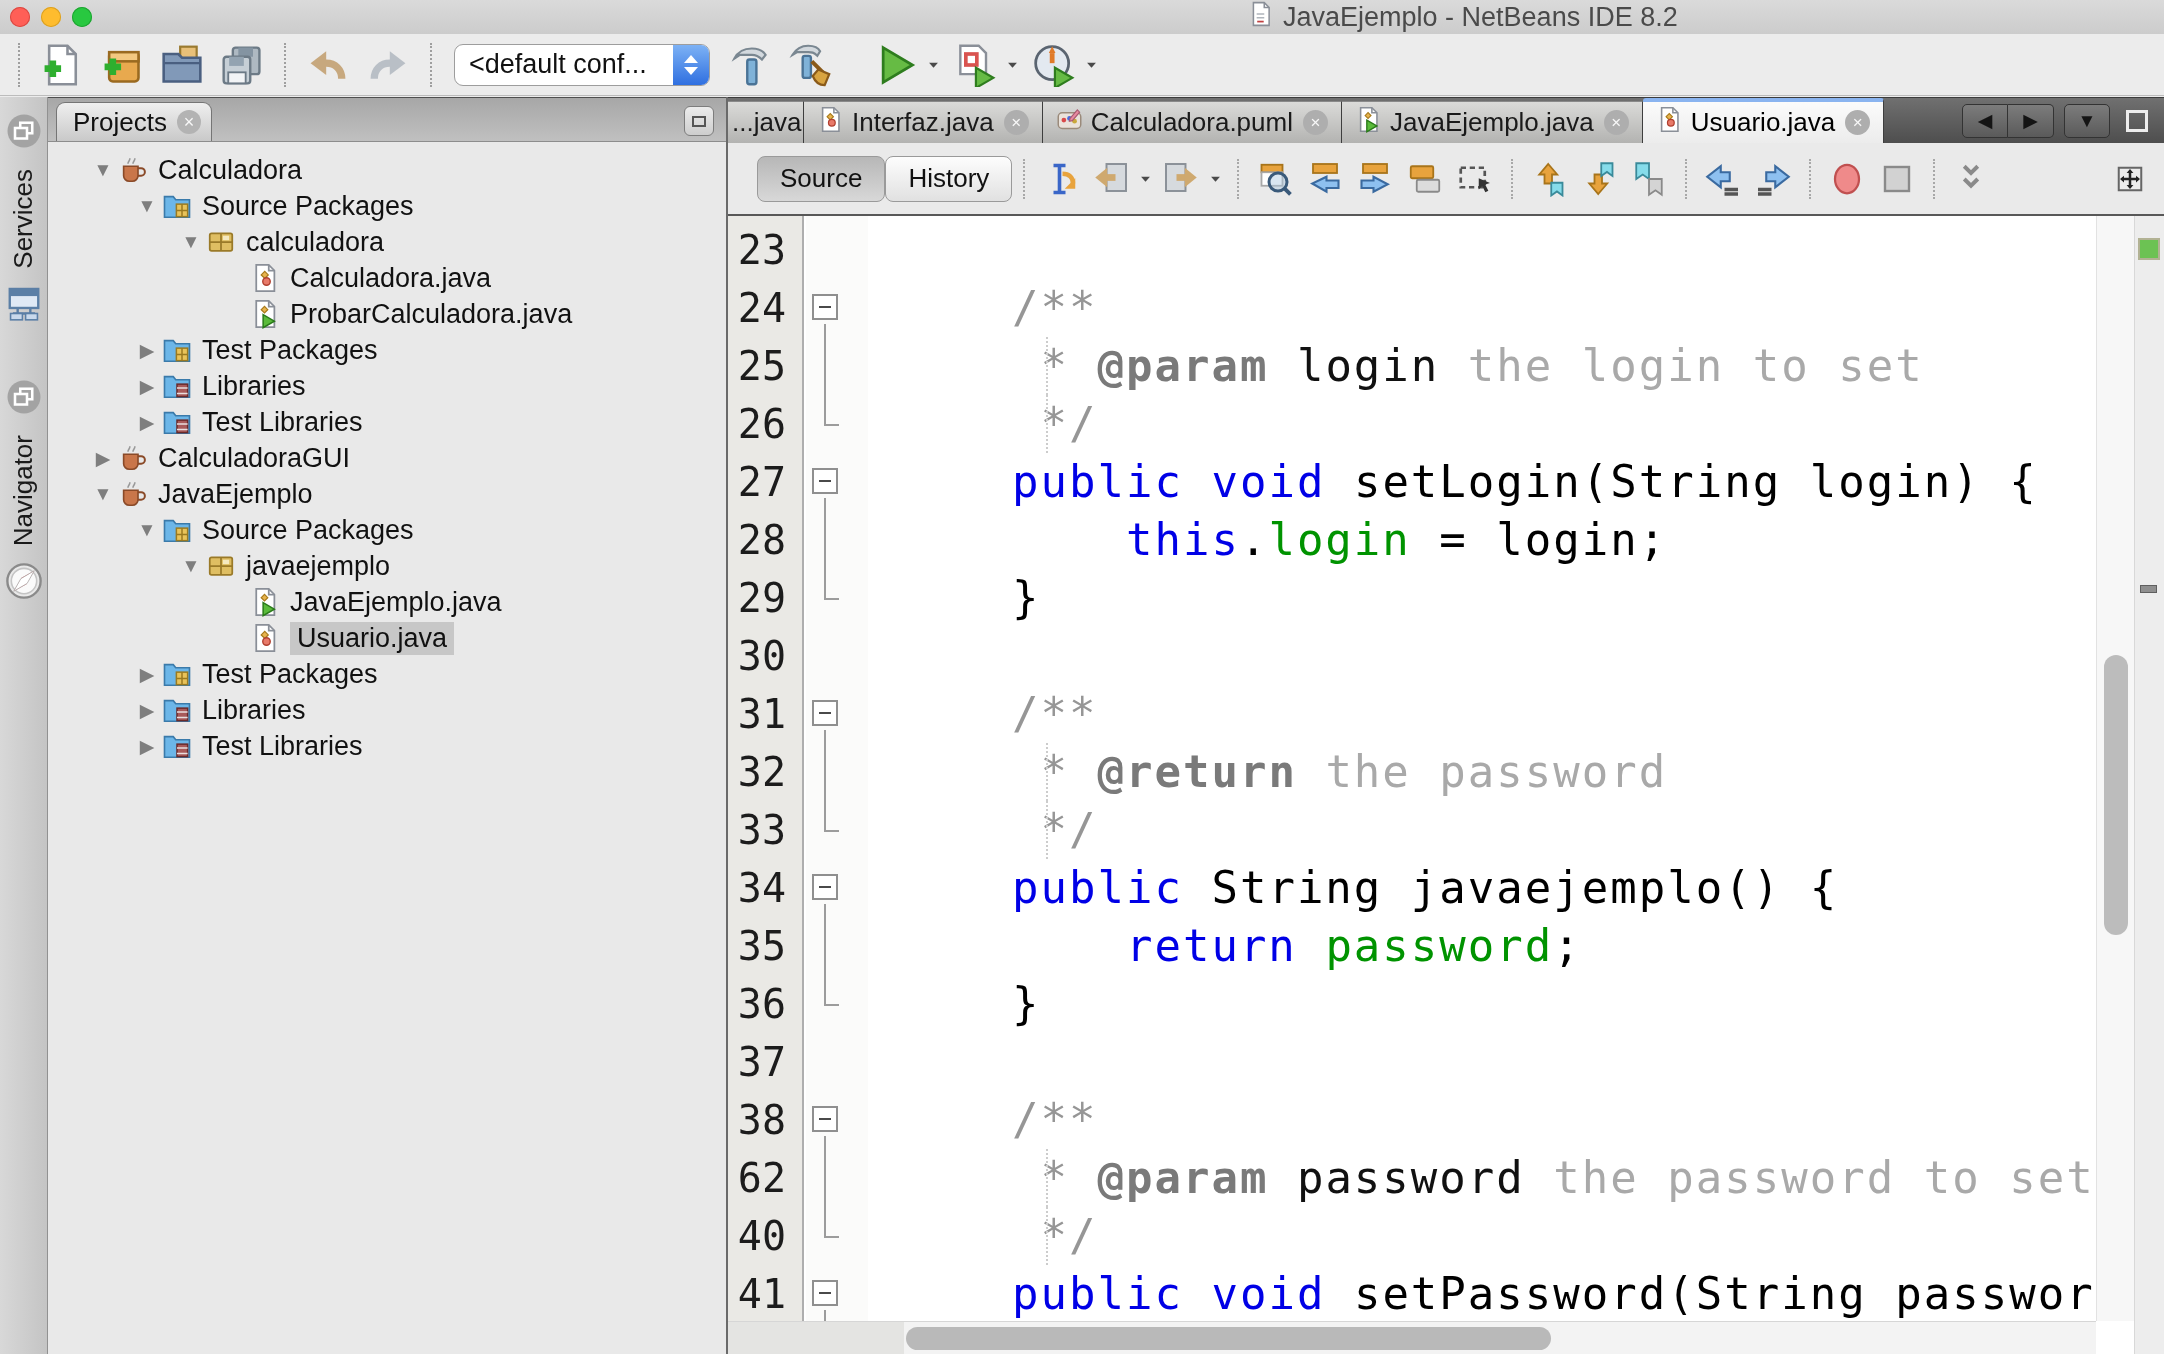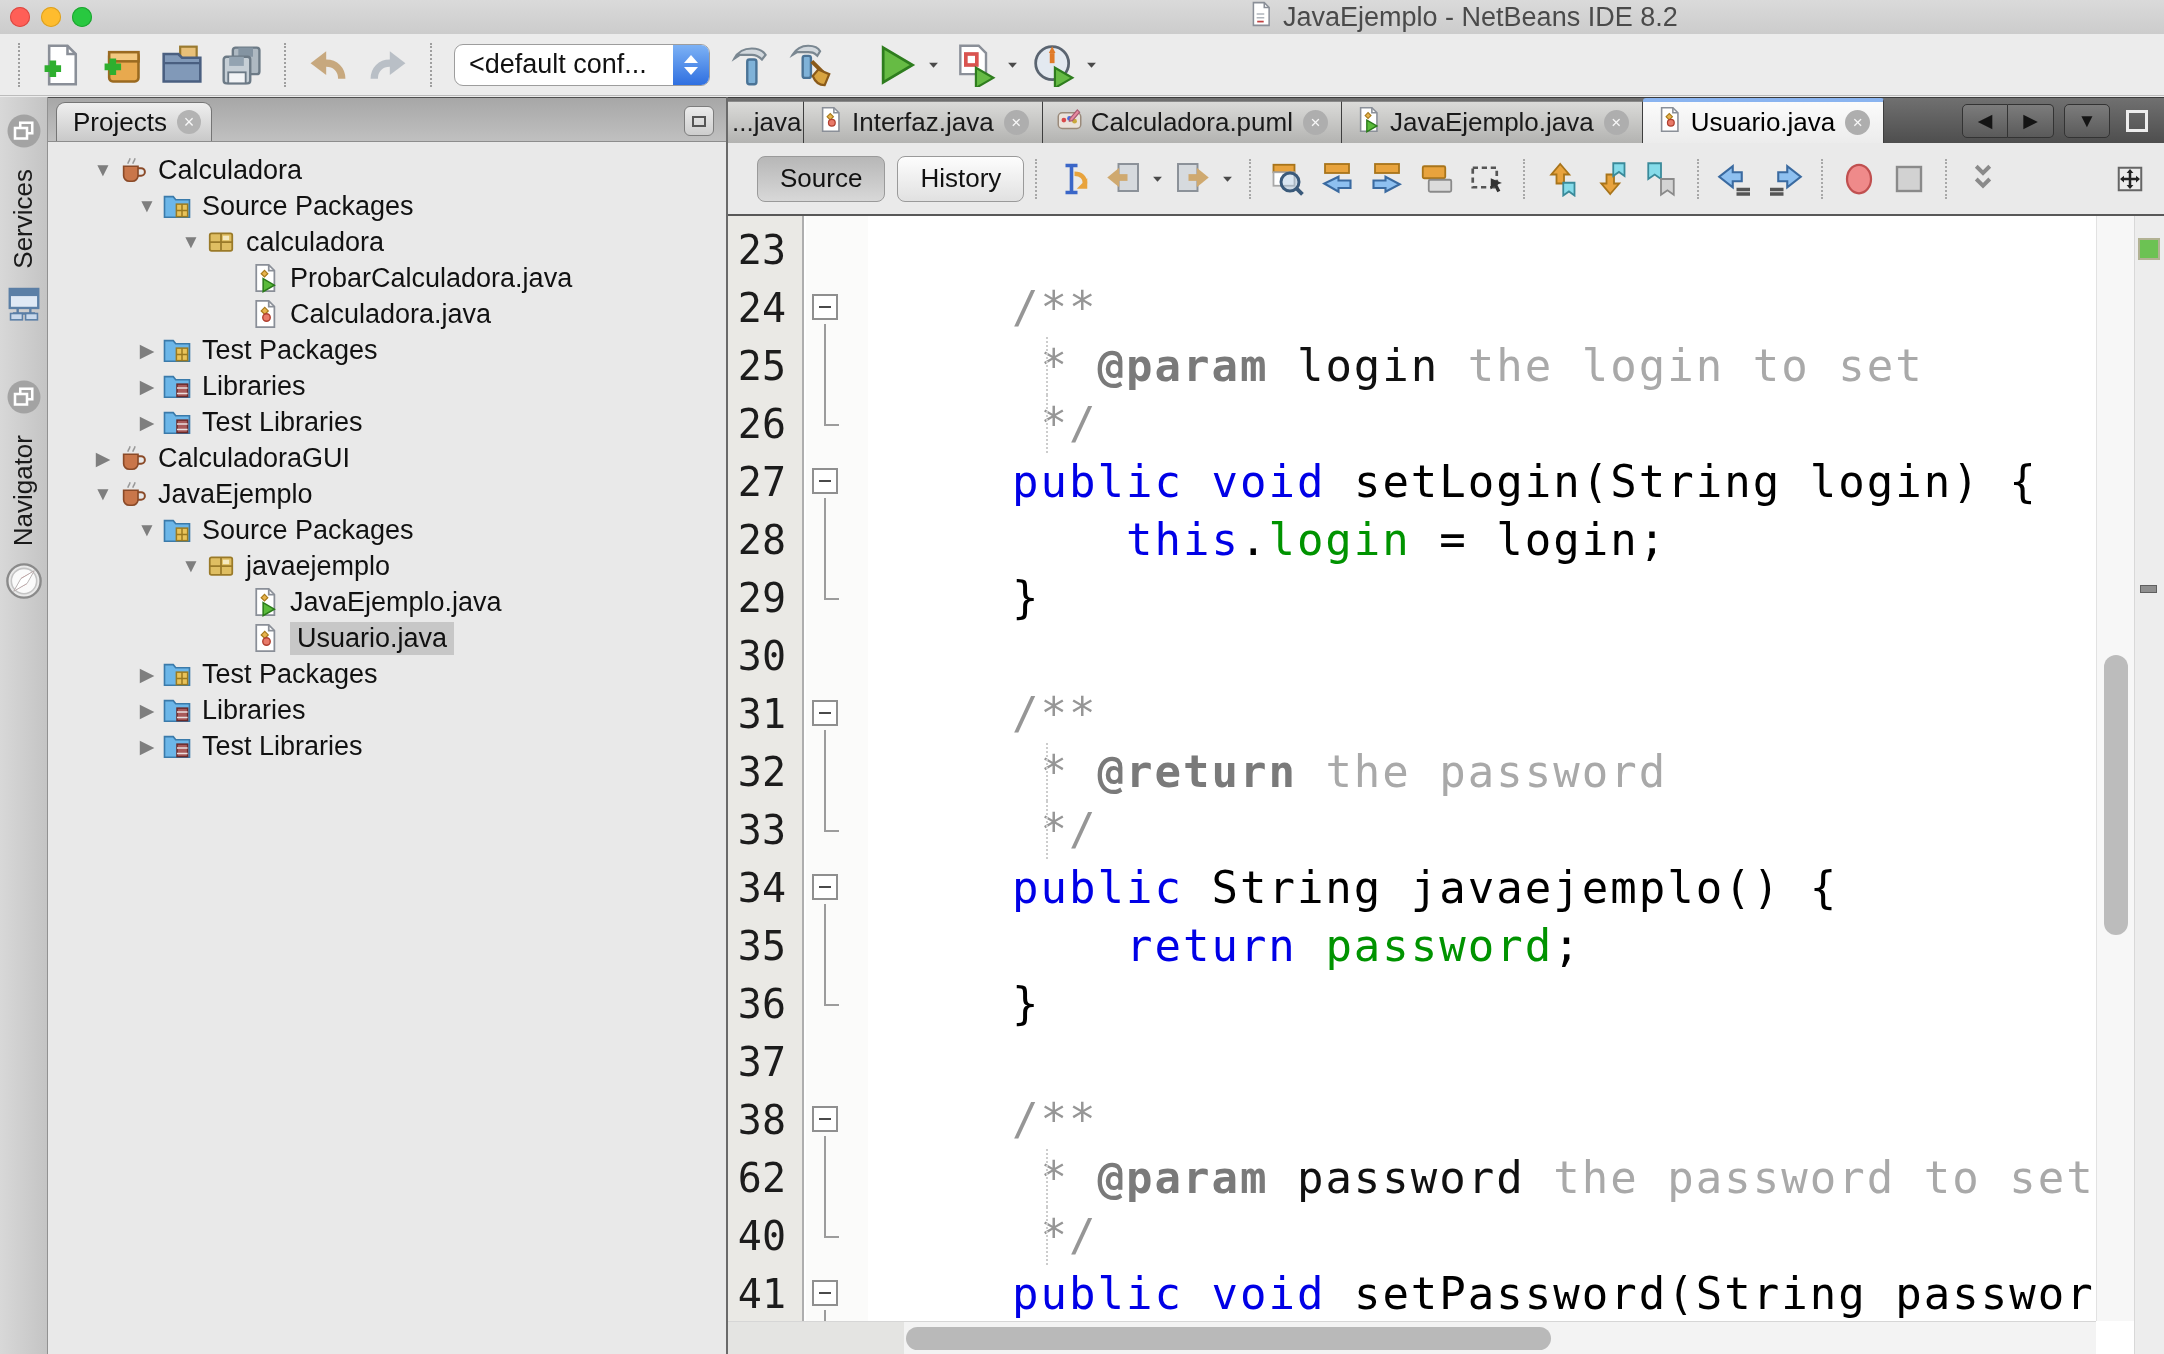--- a/index.html
+++ b/index.html
@@ -83,21 +83,21 @@
   .navbtn.last { border-radius:0 5px 5px 0; border-left:none; }
   .navbtn.single { border-radius:5px; }
   .maxbtn { width:34px; height:34px; display:flex; align-items:center; justify-content:center; }
   .maxbtn i { width:22px; height:22px; border:3px solid #ededed; display:block; }
 
   .etoolbar { height:73px; flex:none; background:#eaeaea; border-bottom:2px solid #585858; display:flex;
     align-items:center; padding-left:29px; }
   .btn { height:46px; padding:0 22px; border:1px solid #9a9a9a; border-radius:8px; font-size:26px; color:#111;
     display:flex; align-items:center; }
   .btn.source { background:linear-gradient(#b7b7b7,#d8d8d8); }
-  .btn.history { background:linear-gradient(#fdfdfd,#e1e1e1); margin-left:12px; }
+  .btn.history { background:linear-gradient(#fdfdfd,#e1e1e1); }
   .esep { width:0; height:40px; border-left:2px dotted #a8a8a8; margin:0 11px; }
   .eicn { width:44px; height:44px; display:flex; align-items:center; justify-content:center; margin:0 3px; }
   .eicn.dd { width:18px; margin:0 2px 0 0; }
   .split-right { margin-left:auto; margin-right:12px; }
 
   
   .codewrap { flex:1; position:relative; background:#fff; overflow:hidden; }
   .codearea { position:absolute; left:0; top:0; right:68px; bottom:33px; overflow:hidden; background:#fff; }
   .codearea .colbg1 { position:absolute; left:0; top:0; bottom:0; width:76px; background:#eae9e5; border-right:2px solid #aeaeae; }
   .codearea .colbg2 { position:absolute; left:78px; top:0; bottom:0; width:62px; background:#fbfbfa; }
@@ -328,37 +328,37 @@
             </svg>
           </span>
           <span class="tlabel">calculadora</span>
         </div>
         <div class="trow" style="padding-left: 172px;">
           <span class="arrow"></span>
           <span class="ticon">
             <svg width="30" height="30" viewBox="0 0 24 24">
               <path d="M5 1.5h10l4.5 4.5v16.5H5z" fill="#fff" stroke="#8a8f98" stroke-width="1.4"></path>
               <path d="M15 1.5V6h4.5" fill="none" stroke="#8a8f98" stroke-width="1.4"></path>
+              <path d="M9 9.5l2.8-2.8 2.8 2.8-2.8 2.8z" fill="#e8b44e" stroke="#a87a1a" stroke-width="1"></path>
+              <circle cx="13.2" cy="14.8" r="3" fill="#e87a6a" stroke="#b04030" stroke-width="1.1"></circle>
+            </svg>
+          </span>
+          <span class="tlabel">Calculadora.java</span>
+        </div>
+        <div class="trow" style="padding-left: 172px;">
+          <span class="arrow"></span>
+          <span class="ticon">
+            <svg width="30" height="30" viewBox="0 0 24 24">
+              <path d="M5 1.5h10l4.5 4.5v16.5H5z" fill="#fff" stroke="#8a8f98" stroke-width="1.4"></path>
+              <path d="M15 1.5V6h4.5" fill="none" stroke="#8a8f98" stroke-width="1.4"></path>
               <path d="M9 8.5l2.6-2.6 2.6 2.6-2.6 2.6z" fill="#e8b44e" stroke="#a87a1a" stroke-width="1"></path>
               <path d="M10.5 12.5l9 5.2-9 5.2z" fill="#5abb3a" stroke="#2a7a1a" stroke-width="1.2"></path>
             </svg>
           </span>
           <span class="tlabel">ProbarCalculadora.java</span>
-        </div>
-        <div class="trow" style="padding-left: 172px;">
-          <span class="arrow"></span>
-          <span class="ticon">
-            <svg width="30" height="30" viewBox="0 0 24 24">
-              <path d="M5 1.5h10l4.5 4.5v16.5H5z" fill="#fff" stroke="#8a8f98" stroke-width="1.4"></path>
-              <path d="M15 1.5V6h4.5" fill="none" stroke="#8a8f98" stroke-width="1.4"></path>
-              <path d="M9 9.5l2.8-2.8 2.8 2.8-2.8 2.8z" fill="#e8b44e" stroke="#a87a1a" stroke-width="1"></path>
-              <circle cx="13.2" cy="14.8" r="3" fill="#e87a6a" stroke="#b04030" stroke-width="1.1"></circle>
-            </svg>
-          </span>
-          <span class="tlabel">Calculadora.java</span>
         </div>
         <div class="trow" style="padding-left: 84px;">
           <span class="arrow">▶</span>
           <span class="ticon">
             <svg width="30" height="30" viewBox="0 0 24 24">
               <path d="M2 7V4.5h7L11 7h11v14H2z" fill="#6cb6e8" stroke="#3a7aaa" stroke-width="1.3"></path>
               <rect x="11.5" y="10.5" width="9" height="10" fill="#e8c35a" stroke="#9a7a20" stroke-width="1.2"></rect>
               <path d="M11.5 15.5h9M16 10.5v10" stroke="#9a7a20" stroke-width="1.2"></path>
             </svg>
           </span>

